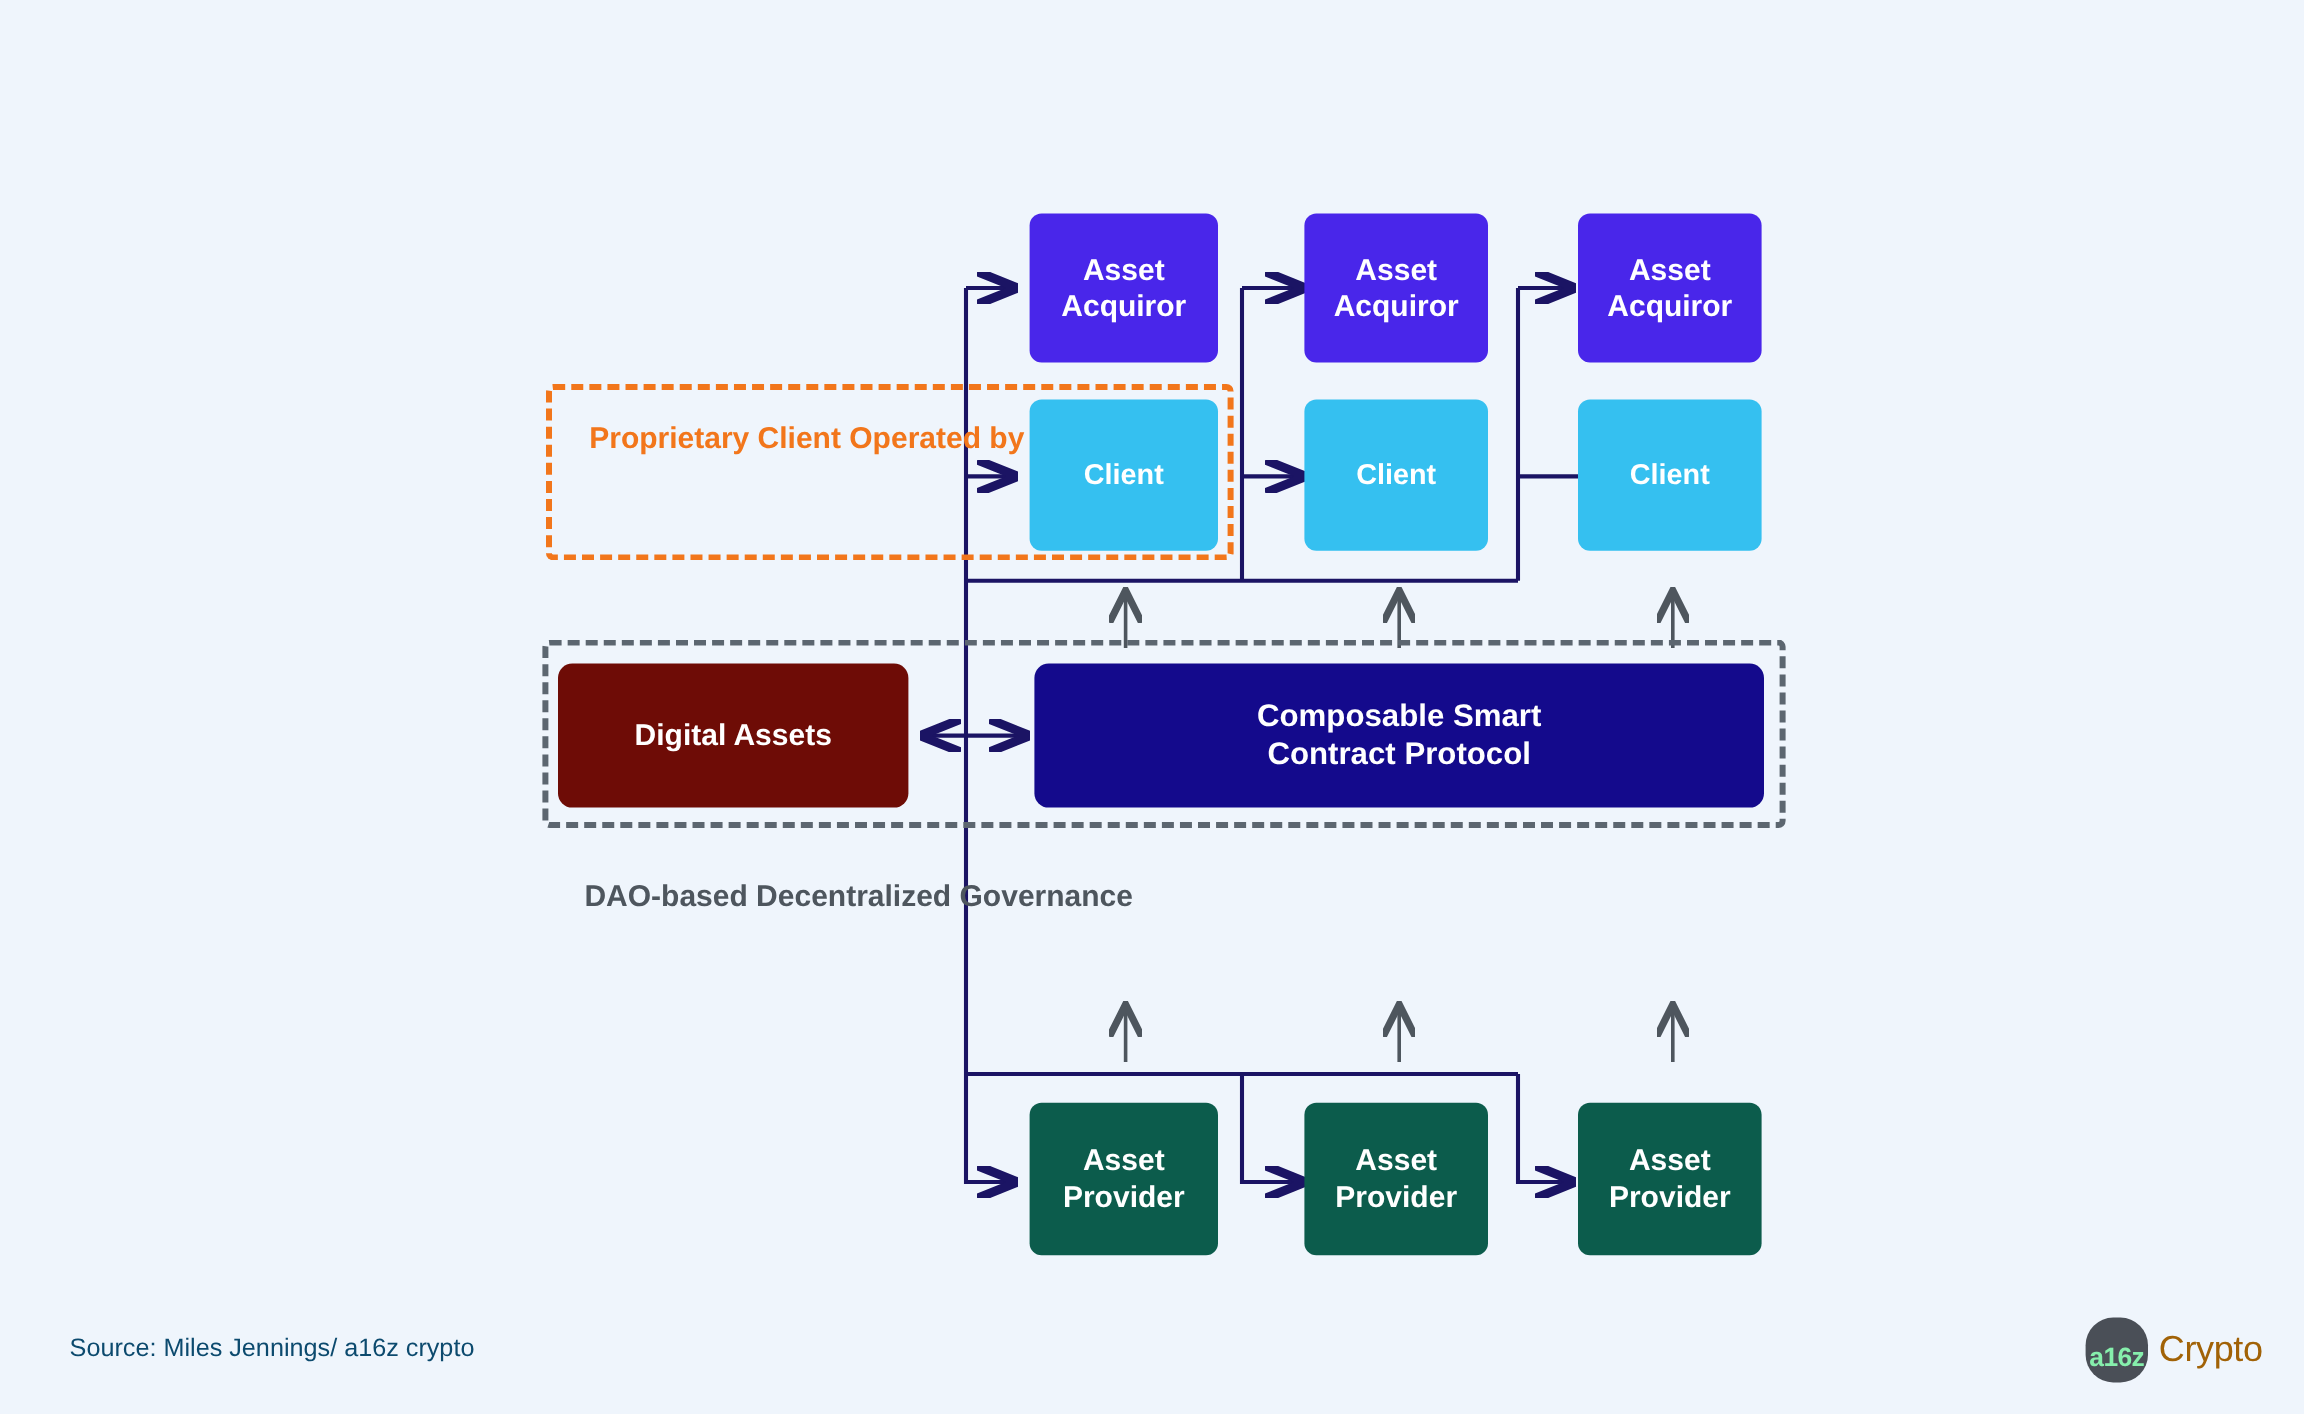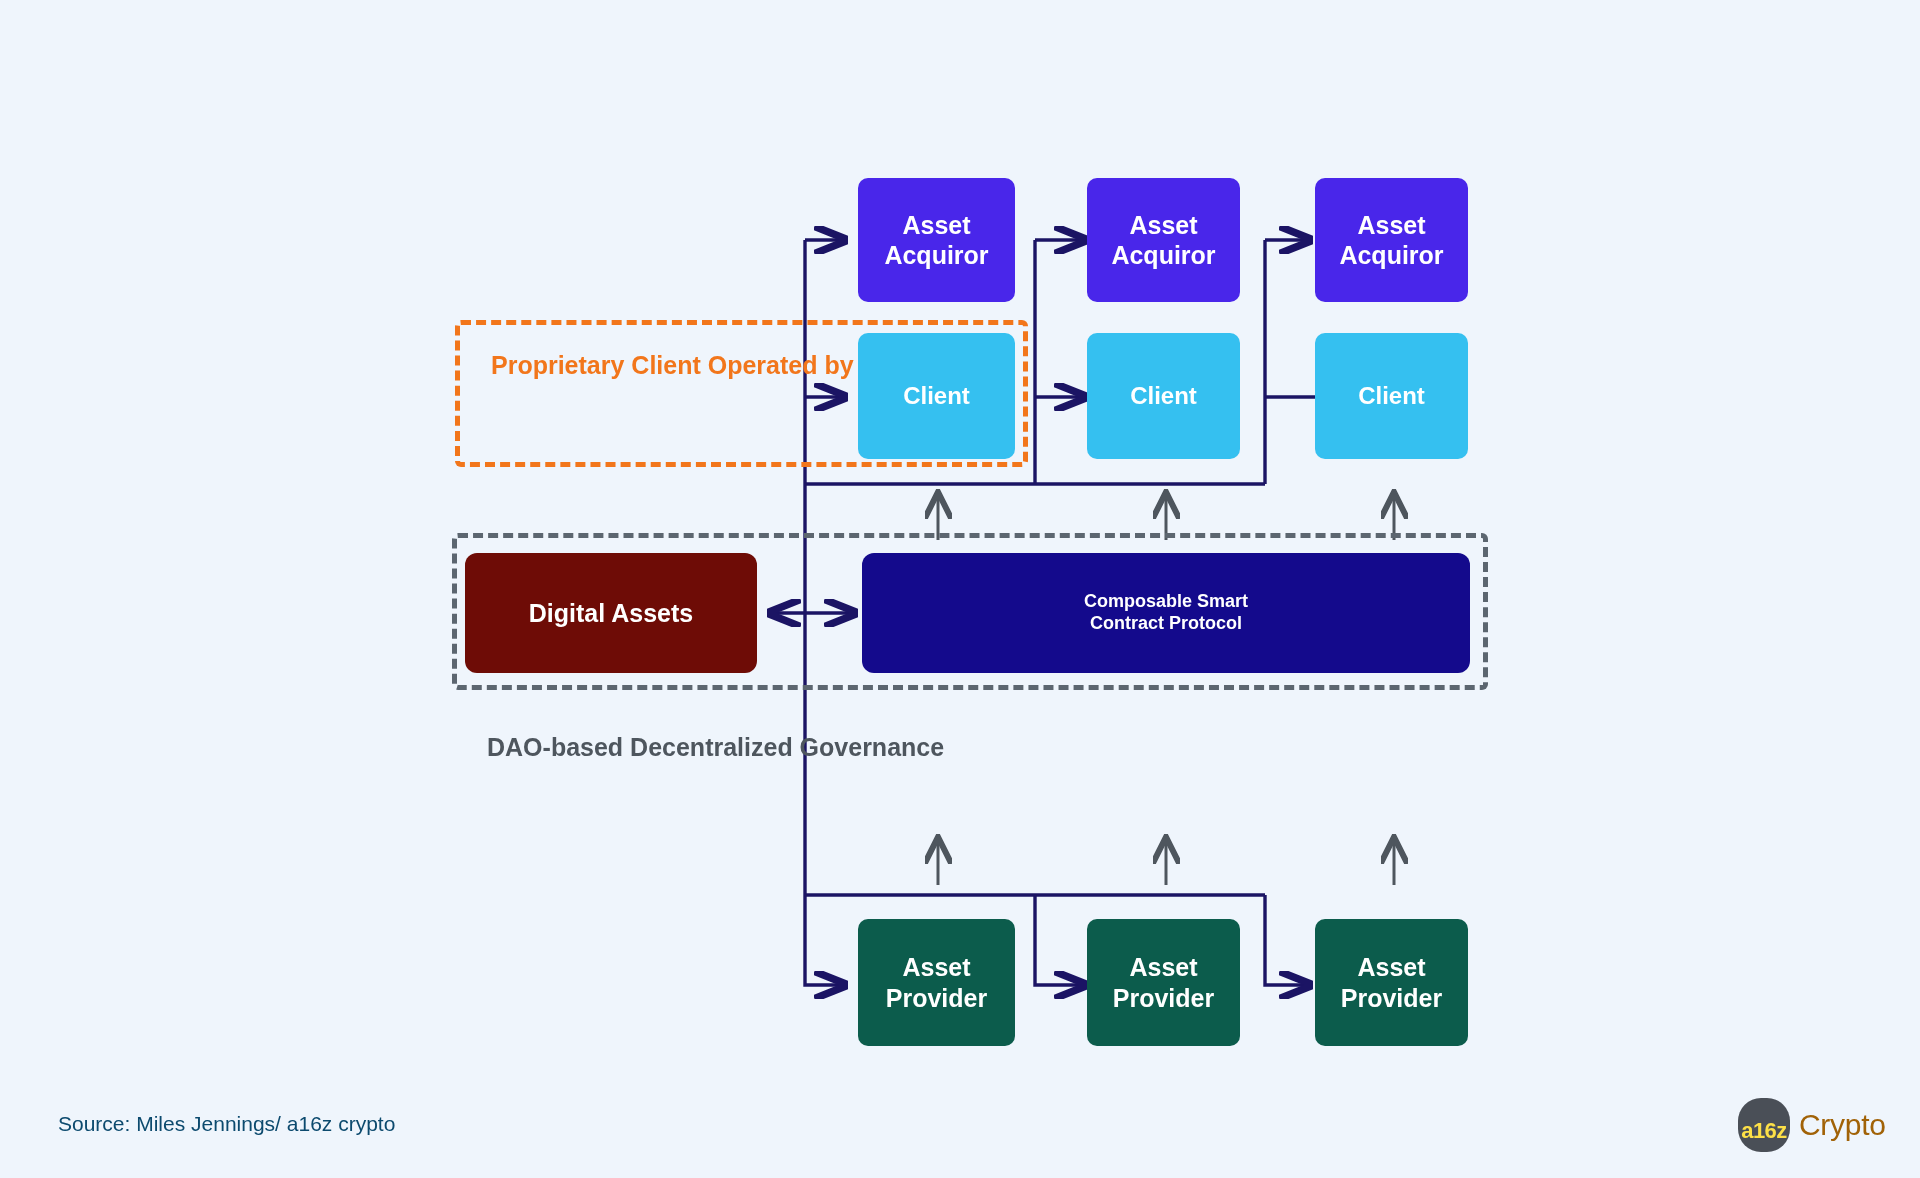--- a/index.html
+++ b/index.html
@@ -23,21 +23,21 @@
     position: absolute;
     display: flex; align-items: center; justify-content: center;
     text-align: center; color: #FFFFFF; font-weight: bold;
     border-radius: 10px; line-height: 1.22;
   }
   .node span { display: block; }
 
   .acq   { background: #4926EA; font-size: 25px; }
   .client{ background: #35C0F0; font-size: 24px; align-items: center; }
   .asset { background: #6E0C06; font-size: 25px; border-radius: 12px; }
-  .proto { background: #140A8C; font-size: 18px; border-radius: 12px; }
+  .proto { background: #140A8C; font-size: 26px; border-radius: 12px; }
   .chain { background: #A5DC19; font-size: 26px; border-radius: 12px; }
   .prov  { background: #0C5C4C; font-size: 25px; }
 
   .dashbox { position: absolute; border-radius: 6px; }
   #proprietary-box { border: 5px dashed #F2761B; }
   #governance-box  { border: 5px dashed #5C6670; }
 
   #proprietary-label {
     position: absolute; left: 491px; top: 348px;
     color: #F2761B; font-size: 25px; font-weight: bold; line-height: 1.42;
@@ -49,21 +49,21 @@
 
   #source-note {
     position: absolute; left: 58px; top: 1112px;
     color: #0c4a6e; font-size: 21px; white-space: nowrap;
   }
 
   #brand-logo { position: absolute; left: 1738px; top: 1098px; display: flex; align-items: center; }
   #brand-mark {
     width: 52px; height: 54px; border-radius: 23px; background: #4A4F57;
     display: flex; align-items: flex-end; justify-content: center;
-    color: #fde047; font-size: 22px; font-weight: bold; padding-bottom: 8px; letter-spacing: -0.5px;
+    color: #86efac; font-size: 22px; font-weight: bold; padding-bottom: 8px; letter-spacing: -0.5px;
   }
   #brand-word { margin-left: 9px; color: #a16207; font-size: 30px; letter-spacing: -0.3px; }
 </style>
 </head>
 <body>
 
 <div id="stage">
 
 
   <svg class="wires" viewBox="0 0 1920 1178">

